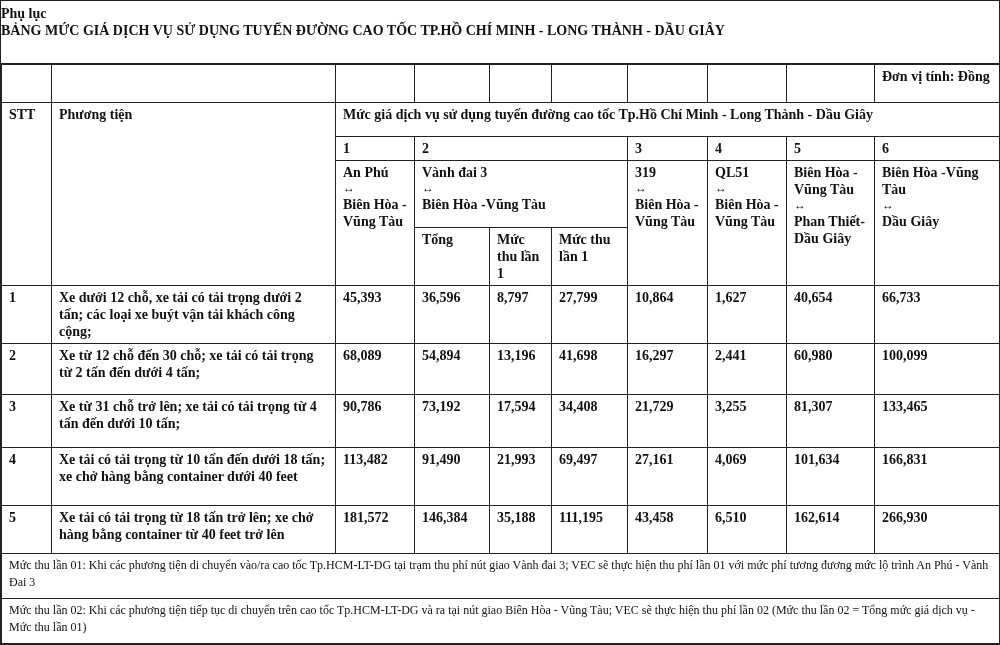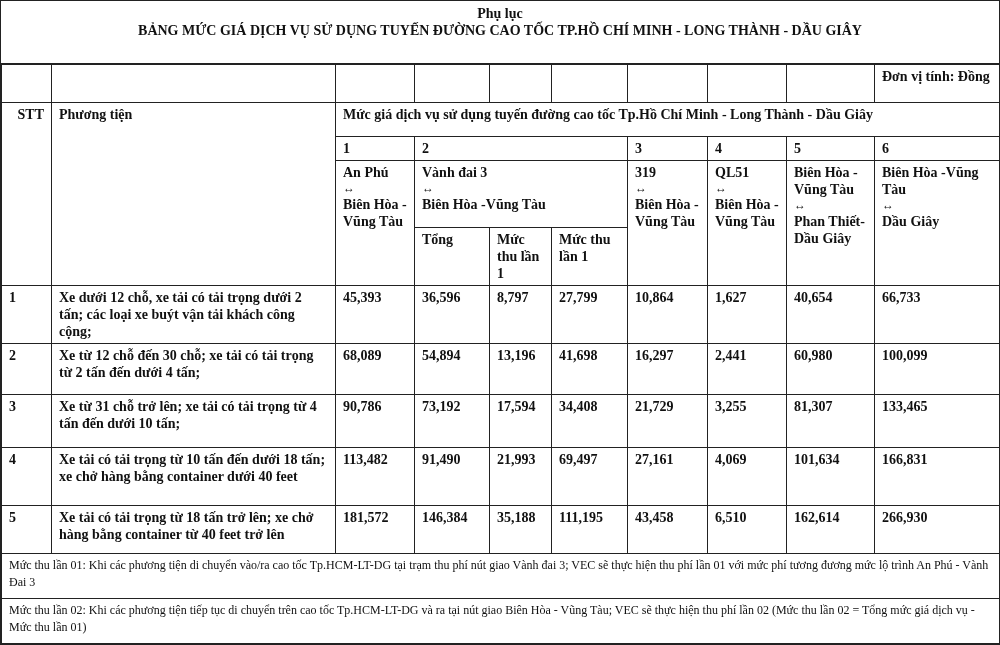--- a/index.html
+++ b/index.html
@@ -1,38 +1,38 @@
 <!DOCTYPE html>
 <html><head>
 <meta charset="utf-8">
 <style>
   html, body { margin: 0; padding: 0; background: #ffffff; }
   body { width: 1000px; height: 645px; overflow: hidden; font-family: "Liberation Serif", "DejaVu Serif", serif; color: #111; }
   .page { position: relative; width: 998px; height: 643px; border: 1px solid #222; }
-  .title-block { height: 62px; border-bottom: 1.5px solid #222; text-align: center; font-weight: bold; }
+  .title-block { height: 62px; border-bottom: 1.5px solid #222; font-weight: bold; }
   .title-block .t1 { font-size: 14px; padding-top: 4px; line-height: 17px; }
   .title-block .t2 { font-size: 14px; line-height: 17px; }
   .title-block .t3 { font-size: 14px; font-style: italic; line-height: 19px; }
   table.grid { border-collapse: collapse; width: 998px; table-layout: fixed; font-size: 14px; font-weight: bold; }
   table.grid td { border: 1.5px solid #222; vertical-align: top; padding: 3px 7px; line-height: 17px; }
   td.blank { height: 31px; }
   td.unit { font-weight: bold; font-family: Liberation Serif, serif; }
   td.hdr-main { height: 27px; }
   td.colnum { height: 16px; }
   td.route { height: 60px; }
   td.sub { height: 44px; }
   tr.data td { }
   tr.r1 td { height: 50px; }
   tr.r2 td { height: 44px; }
   tr.r3 td { height: 46px; }
   tr.r4 td { height: 51px; }
   tr.r5 td { height: 41px; }
   td.note { font-weight: normal; font-size: 12px; line-height: 18px; padding: 3px 5px; height: 38px; }
   .arrow { display: block; font-weight: normal; font-size: 12px; line-height: 15px; }
-  .stt { text-align: right; }
+  .stt { text-align: left; }
 </style>
 </head>
 <body>
 
 <div class="page">
   <div class="title-block">
     <div class="t1">Phụ lục</div>
     <div class="t2">BẢNG MỨC GIÁ DỊCH VỤ SỬ DỤNG TUYẾN ĐƯỜNG CAO TỐC TP.HỒ CHÍ MINH - LONG THÀNH - DẦU GIÂY</div>
   </div>
 

